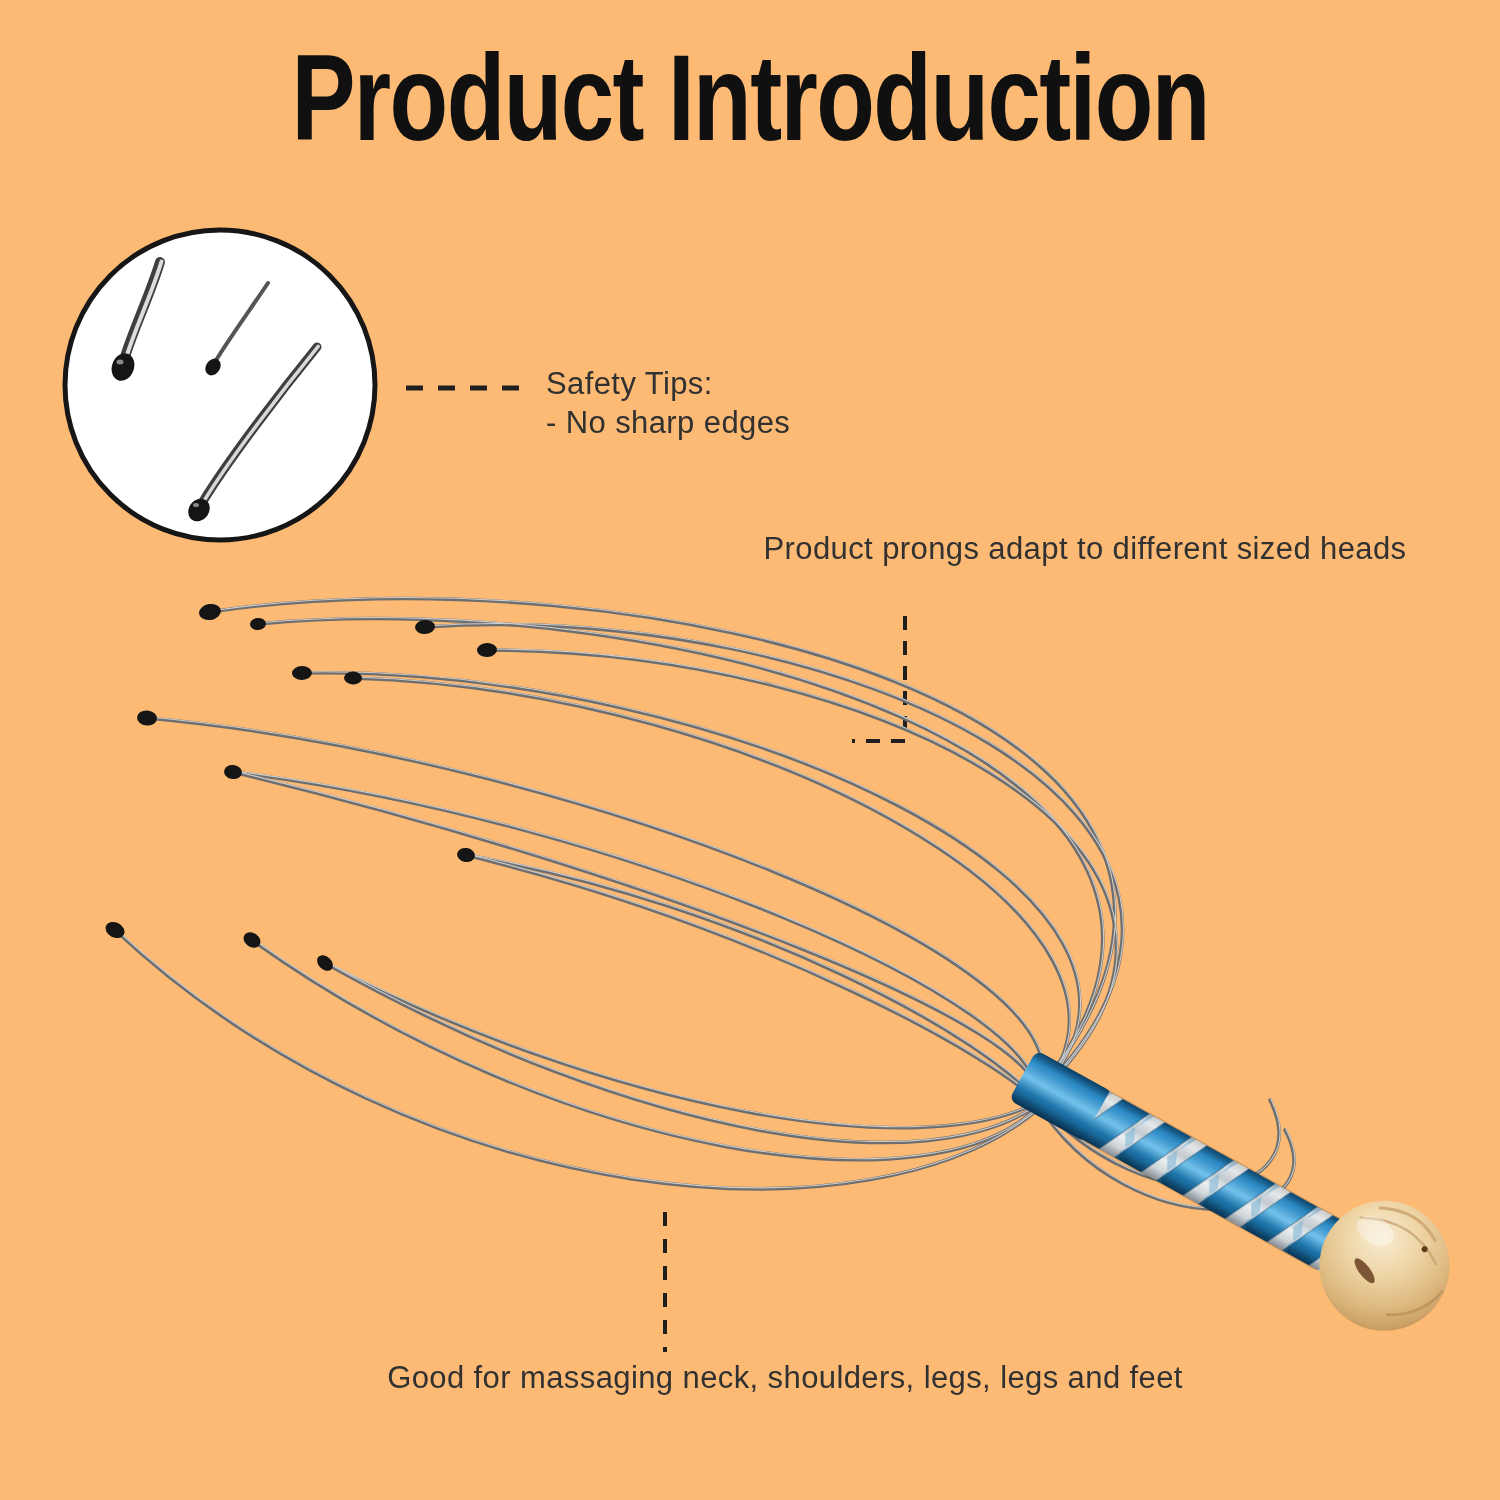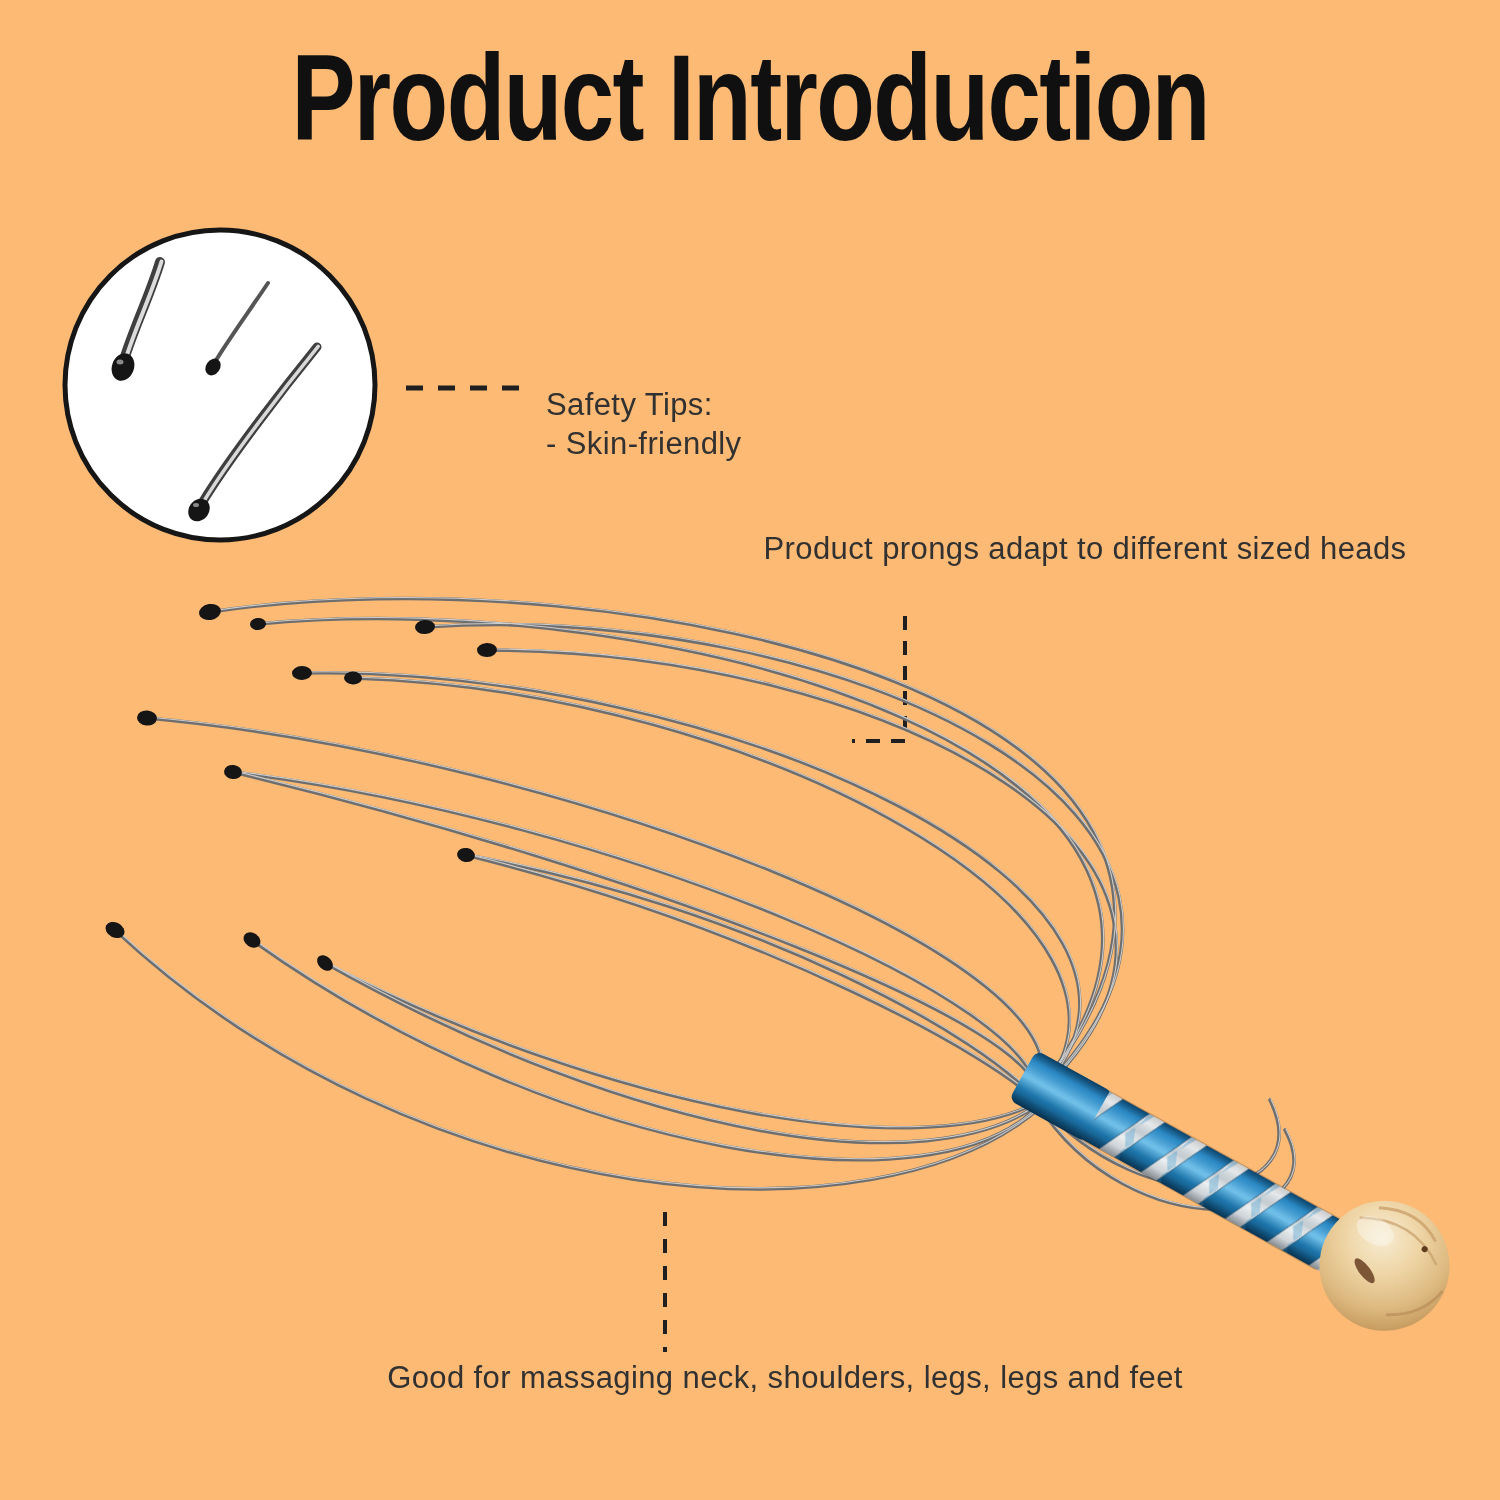--- a/index.html
+++ b/index.html
@@ -13,21 +13,21 @@
     line-height:1;white-space:nowrap;
   }
   .page-title .inner{
     display:inline-block;font-size:123px;font-weight:700;letter-spacing:-2px;
     color:#101010;transform:scaleX(0.78);transform-origin:50% 0;
   }
   .note{
     position:absolute;z-index:2;color:#313131;font-size:31px;
     letter-spacing:0.4px;white-space:nowrap;
   }
-  .safety-block{left:546px;top:364px;line-height:39px;margin-top:21px;}
+  .safety-block{left:546px;top:364px;line-height:39px;}
   .prongs-note{left:1085px;top:531px;transform:translateX(-50%);}
   .usage-note{left:785px;top:1360px;transform:translateX(-50%);}
 </style>
 </head>
 <body>
 
 <div class="canvas">
 
   <svg class="art" width="1500" height="1500" viewBox="0 0 1500 1500">
     <defs>
@@ -145,20 +145,20 @@
       </g>
     </g>
   </svg>
 
   <div class="page-title">
     <span class="inner">Product Introduction</span>
   </div>
 
   <div class="note safety-block">
     <div>Safety Tips:</div>
-    <div>- Skin-friendly</div>
+    <div>- No sharp edges</div>
   </div>
 
   <div class="note prongs-note">Product prongs adapt to different sized heads</div>
 
   <div class="note usage-note">Good for massaging neck, shoulders, legs, legs and feet</div>
 
 </div>
 
 </body></html>

